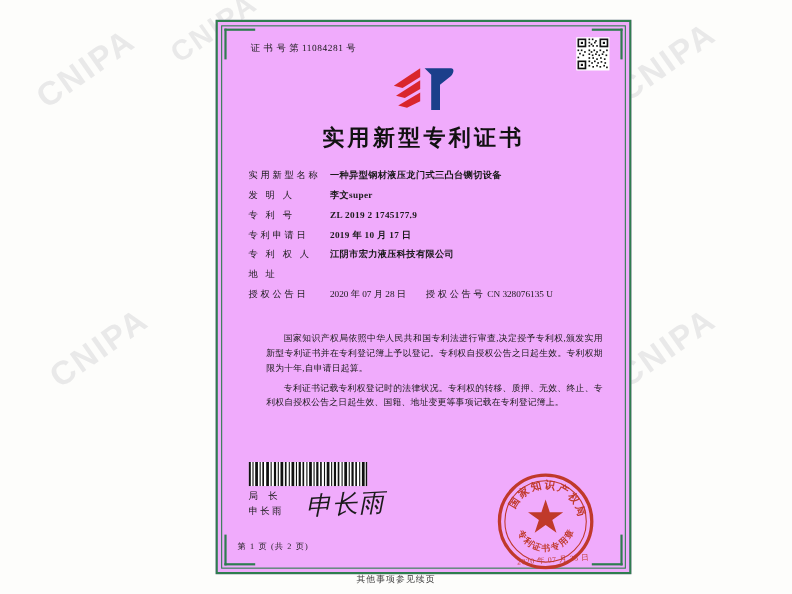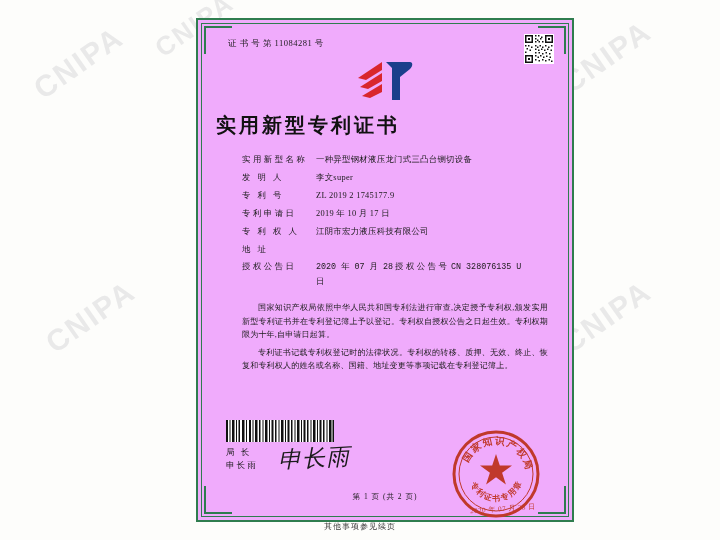--- a/index.html
+++ b/index.html
@@ -60,40 +60,40 @@
   .qr svg{display:block;}
 
   
   .emblem{
     position:absolute;left:50%;top:26px;transform:translateX(-50%);
     width:58px;height:42px;
   }
 
   .title{
     position:absolute;left:0;right:0;top:78px;
-    text-align:left;
+    text-align:center;
     font-family:"DejaVu Sans", sans-serif;
     font-weight:bold;
     font-size:20px;
     letter-spacing:3px;
     color:#111;
   }
 
   
-  .fields{position:absolute;left:10px;right:6px;top:118px;margin-left:16px;}
+  .fields{position:absolute;left:10px;right:6px;top:118px;}
   .row{
     display:flex;align-items:flex-start;
     font-size:8.4px;line-height:15px;color:#1a1a1a;
     margin-bottom:3px;
   }
   .row .lbl{
     width:74px;flex:none;letter-spacing:2.5px;white-space:nowrap;
   }
-  .row .val{flex:1;letter-spacing:.3px;word-break:break-all;}
-  .rowflex{display:flex;font-size:8.4px;line-height:15px;color:#1a1a1a;margin-bottom:3px;font-family:Liberation Mono, monospace;}
+  .row .val{flex:1;letter-spacing:.3px;word-break:break-all;font-weight:bold;}
+  .rowflex{display:flex;font-size:8.4px;line-height:15px;color:#1a1a1a;margin-bottom:3px;}
   .rowflex .half{display:flex;flex:1;}
   .rowflex .lbl2{width:74px;flex:none;letter-spacing:2.5px;white-space:nowrap;}
   .rowflex .lbl3{width:56px;flex:none;letter-spacing:2.5px;white-space:nowrap;}
 
   
   .para{
     margin-top:12px;
     font-size:8px;line-height:13.5px;color:#1a1a1a;
     text-align:justify;
     text-indent:16px;
@@ -108,32 +108,32 @@
   .barcode svg{display:block;}
 
   
   .seal{
     position:absolute;right:14px;top:396px;width:88px;height:88px;
   }
 
   
   .signblock{position:absolute;left:10px;bottom:36px;}
   .signblock .sline{
-    font-size:8.6px;line-height:13px;letter-spacing:2px;color:#1a1a1a;
+    font-size:8.6px;line-height:13px;letter-spacing:2px;color:#1a1a1a;font-family:Liberation Mono, monospace;
   }
   .handwrite{
     position:absolute;left:62px;bottom:34px;
     font-family:"DejaVu Serif", serif;
     font-size:23px;color:#1b1b1b;
     font-style:italic;
     letter-spacing:1px;
     transform:rotate(-3deg);
   }
   .pagenum{
-    position:absolute;left:0;right:0;bottom:6px;text-align:center;
+    position:absolute;left:0;right:0;bottom:6px;text-align:left;
     font-size:7.5px;color:#1a1a1a;letter-spacing:1px;
   }
   .footnote{
     position:absolute;left:0;right:0;bottom:8px;text-align:center;
     font-size:8px;color:#3a3a3a;letter-spacing:1px;
   }
   .sealdate{
     position:absolute;right:18px;top:470px;
     font-size:7px;color:#c0392b;letter-spacing:.5px;
     transform:rotate(-4deg);
@@ -269,21 +269,21 @@
           </span>
           <span class="half">
             <span class="lbl3">授权公告号</span>
             <span>CN 328076135 U</span>
           </span>
         </div>
       </div>
 
       <div style="position:absolute;left:26px;right:6px;top:255px;">
         <div class="para">国家知识产权局依照中华人民共和国专利法进行审查,决定授予专利权,颁发实用新型专利证书并在专利登记簿上予以登记。专利权自授权公告之日起生效。专利权期限为十年,自申请日起算。</div>
-        <div class="para second">专利证书记载专利权登记时的法律状况。专利权的转移、质押、无效、终止、恢复和专利权人的姓名或名称、国籍、地址变更等事项记载在专利登记簿上。</div>
+        <div class="para second">专利证书记载专利权登记时的法律状况。专利权的转移、质押、无效、终止、专利权自授权公告之日起生效、国籍、地址变更等事项记载在专利登记簿上。</div>
       </div>
 
       <div class="barcode">
         <svg width="108" height="22" viewBox="0 0 108 22" aria-hidden="true">
           <rect width="108" height="22" fill="#fff"></rect>
           <g fill="#111">
             <rect x="0" y="0" width="2" height="22"></rect>
               <rect x="3.5" y="0" width="1" height="22"></rect>
             <rect x="6" y="0" width="2.5" height="22"></rect>
               <rect x="10" y="0" width="1" height="22"></rect>

